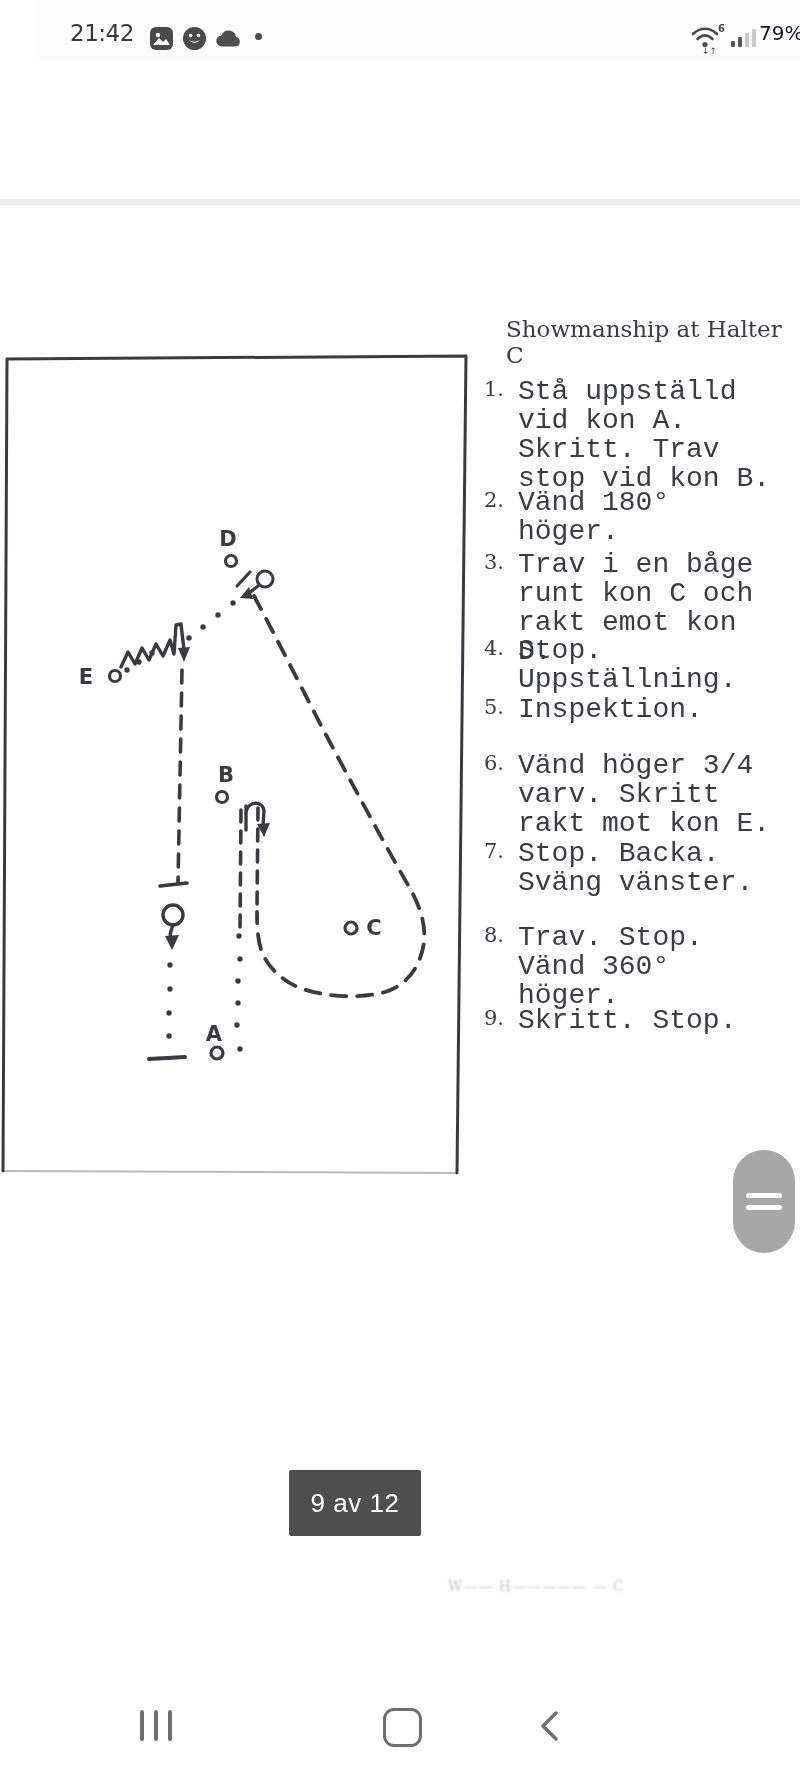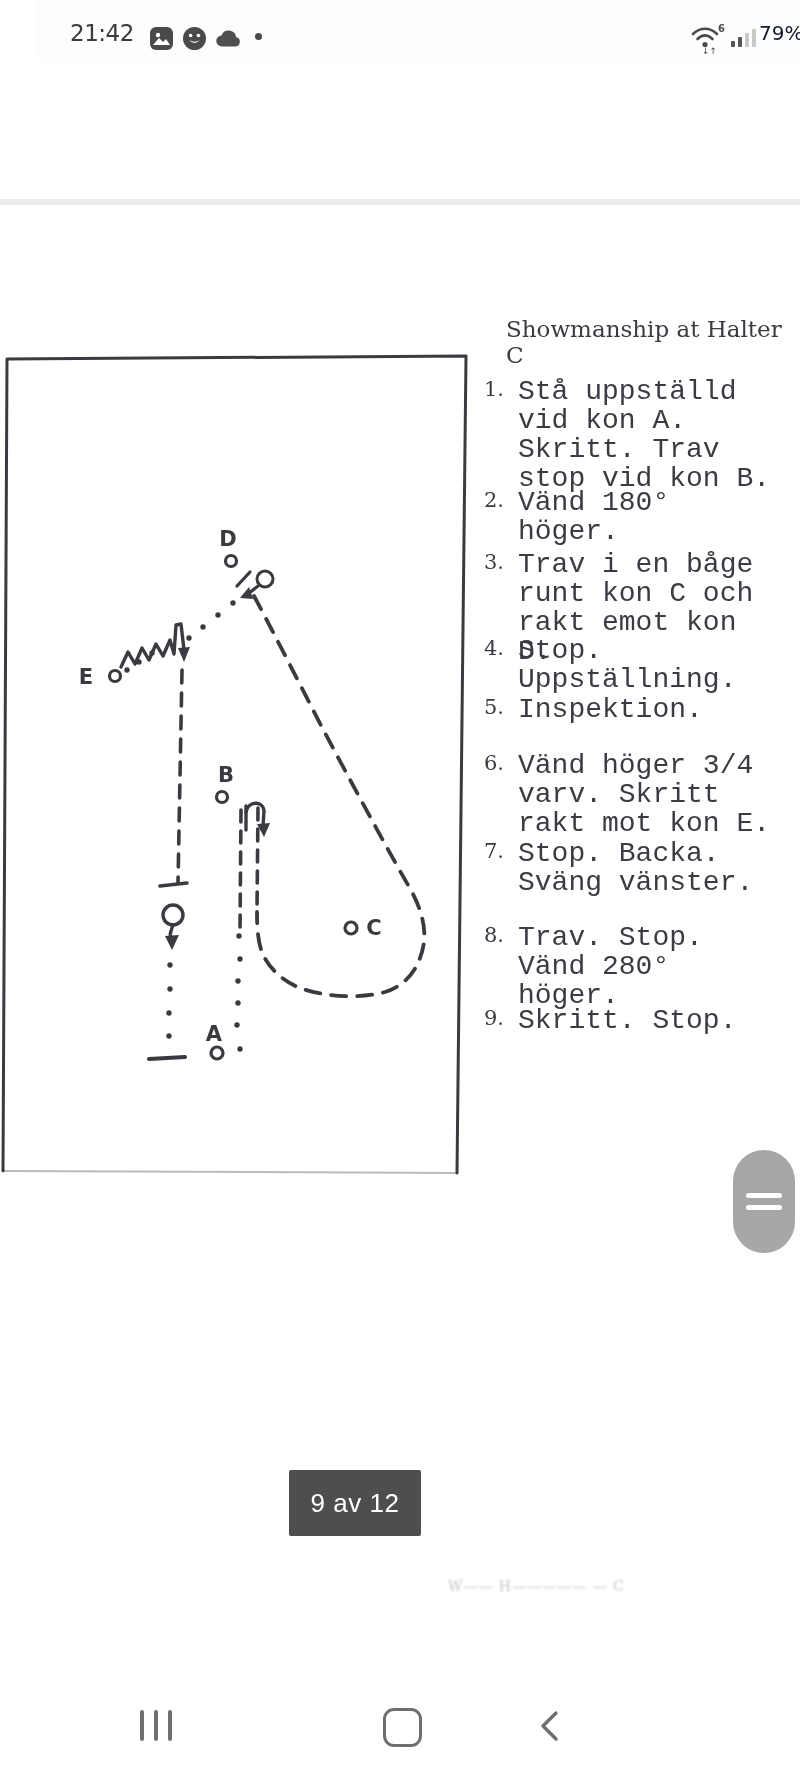--- a/index.html
+++ b/index.html
@@ -197,21 +197,21 @@
   <div class="item" style="top:751px;">
     <span class="n">6.</span>
     <span class="t">Vänd höger 3/4 varv. Skritt rakt mot kon E.</span>
   </div>
   <div class="item" style="top:839px;">
     <span class="n">7.</span>
     <span class="t">Stop. Backa. Sväng vänster.</span>
   </div>
   <div class="item" style="top:923px;">
     <span class="n">8.</span>
-    <span class="t">Trav. Stop. Vänd 280° höger.</span>
+    <span class="t">Trav. Stop. Vänd 360° höger.</span>
   </div>
   <div class="item" style="top:1006px;">
     <span class="n">9.</span>
     <span class="t">Skritt. Stop.</span>
   </div>
 
 
   <div class="scroll-handle">
     <span class="bar" style="top:43px;"></span>
     <span class="bar" style="top:55px;"></span>

